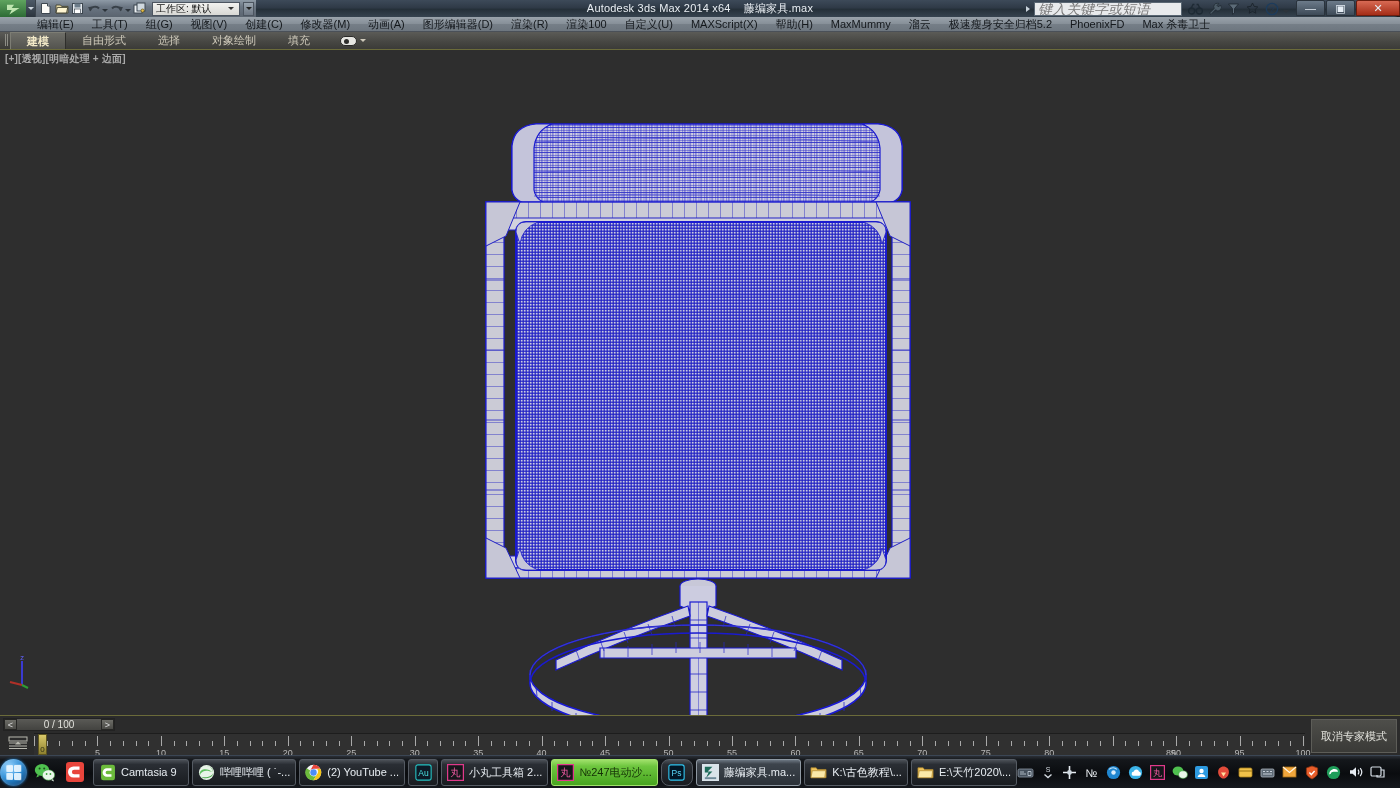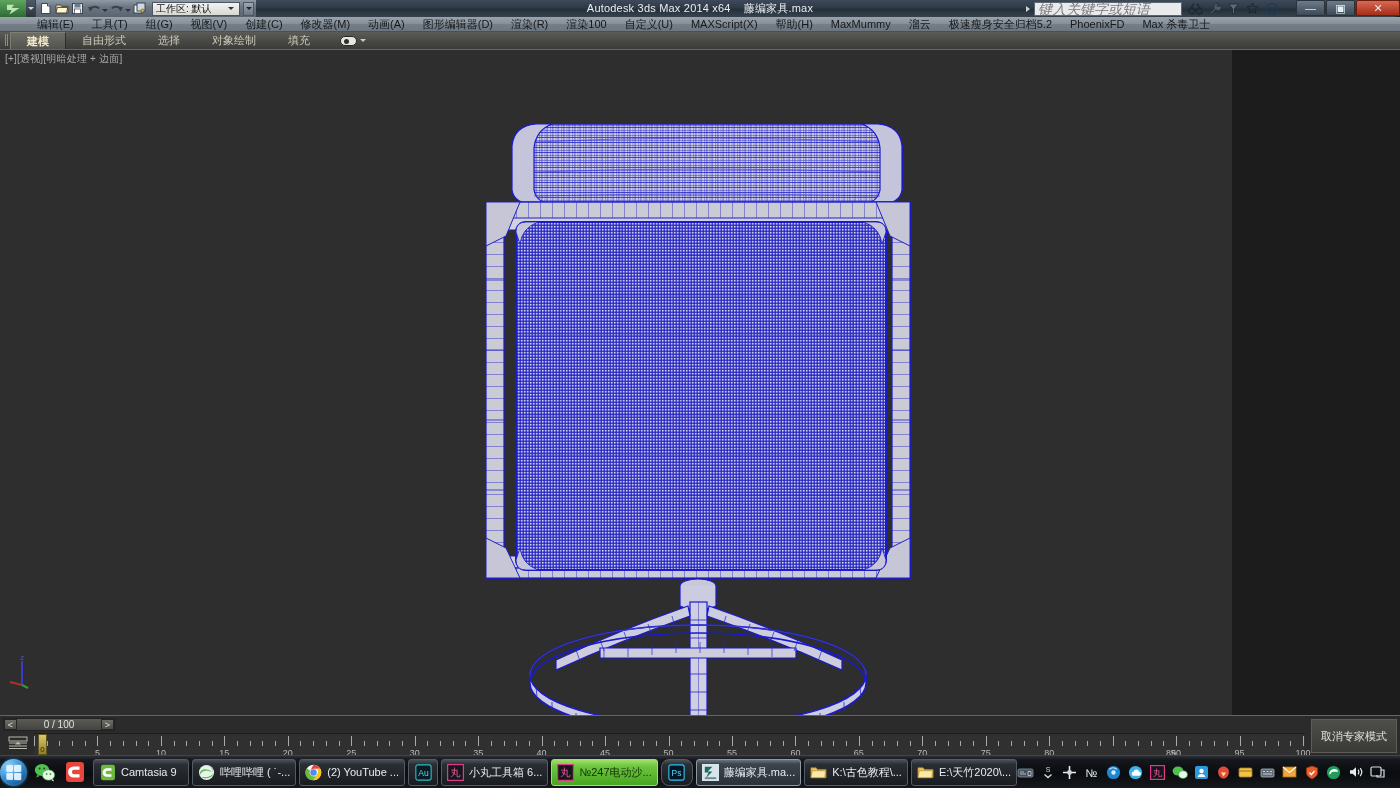--- a/index.html
+++ b/index.html
@@ -112,22 +112,22 @@
   .rtool { display:flex;align-items:center;gap:3px;margin-left:14px;height:17px;}
   .rtool .pill {
     width: 17px;height:10px;border-radius:5px;background:#e6e6e2;border:1px solid #2a2a28;
     position: relative;
   }
   .rtool .pill::after{content:"";position:absolute;left:3px;top:2px;width:5px;height:5px;border-radius:50%;background:#2e2e2c;}
   .rtool i.c{width:0;height:0;border-left:3px solid transparent;border-right:3px solid transparent;border-top:3px solid #cfcabb;}
 
   
   .viewport {
-    position: absolute; left: 0; top: 50px; width: 1232px; height: 665px;
-    background: #2e2e2e; overflow: hidden;
+    position: absolute; left: 0; top: 50px; width: 1400px; height: 665px;
+    background: #2e2e2e; overflow: hidden; font-weight: bold;
   }
   .vp-label {
     position: absolute; left: 5px; top: 2px; font-size: 10px; color: #a9a9a9;
     white-space: nowrap; letter-spacing: .2px;
   }
 
   
   .axis-gizmo { position:absolute; left: 8px; bottom: 22px; width: 40px; height: 40px; }
 
   
@@ -725,21 +725,21 @@
         </span>
       </div>
 
       <div class="task">
         <span class="ticon">
           <svg width="17" height="17" viewBox="0 0 18 18">
               <rect x=".5" y=".5" width="17" height="17" fill="#15161a" stroke="#e0398a" stroke-width="1.6"></rect>
               <text x="9" y="13" font-size="11" fill="#f05aa0" font-family="Liberation Sans" text-anchor="middle">丸</text>
             </svg>
         </span>
-        <span class="tlbl">小丸工具箱 6...</span>
+        <span class="tlbl">小丸工具箱 2...</span>
       </div>
 
       <div class="task green">
         <span class="ticon">
           <svg width="17" height="17" viewBox="0 0 18 18">
               <rect x=".5" y=".5" width="17" height="17" fill="#15161a" stroke="#e0398a" stroke-width="1.6"></rect>
               <text x="9" y="13" font-size="11" fill="#f05aa0" font-family="Liberation Sans" text-anchor="middle">丸</text>
             </svg>
         </span>
         <span class="tlbl">№247电动沙...</span>

